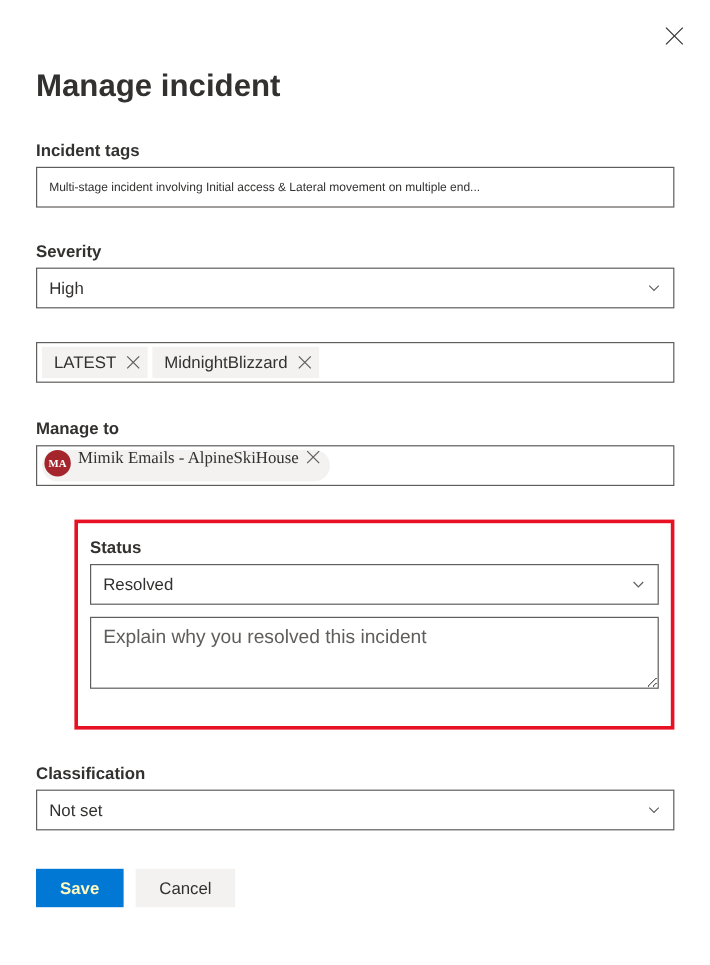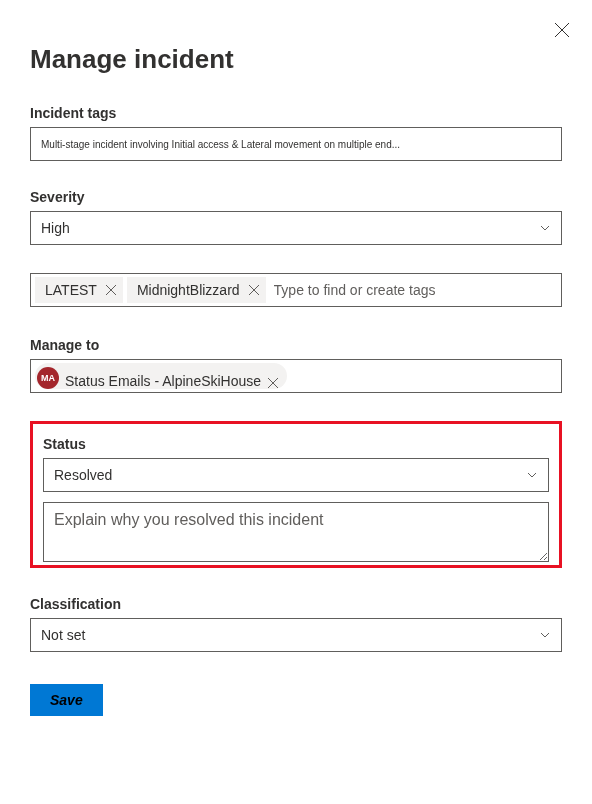--- a/index.html
+++ b/index.html
@@ -22,21 +22,21 @@
     top: 22px;
     right: 22px;
     width: 16px;
     height: 16px;
     cursor: pointer;
     color: #323130;
   }
   h1.title {
     font-size: 26px;
     font-weight: 700;
-    margin: 26px 0 30px 0;
+    margin: 38px 0 30px 0;
   }
   .field-label {
     font-weight: 600;
     font-size: 14px;
     margin-bottom: 6px;
     display: block;
   }
   .text-input {
     width: 100%;
     height: 34px;
@@ -114,45 +114,47 @@
     width: 100%;
     min-height: 34px;
     border: 1px solid #605e5c;
     display: flex;
     align-items: center;
     gap: 0;
     padding: 2px 4px;
   }
   .persona-chip {
     display: inline-flex;
-    align-items: flex-end;
+    align-items: flex-start;
     background: #f3f2f1;
     border-radius: 14px;
     height: 26px;
     padding: 0 8px 0 2px;
     gap: 6px;
     font-size: 14px;
+    font-family: Liberation Serif, serif;
   }
   .avatar {
     width: 22px;
     height: 22px;
     border-radius: 50%;
     background: #a4262c;
     color: #fff;
     font-size: 9px;
     font-weight: 600;
     display: inline-flex;
     align-items: center;
     justify-content: center;
   }
 
   .highlight-box {
     border: 3px solid #e81123;
-    padding: 12px 10px 0 10px;
+    padding: 12px 10px 28px 10px;
     margin-bottom: 28px;
+    margin-left: 32px;
   }
   .highlight-box .field-label { margin-bottom: 6px; }
   .explain-area {
     width: 100%;
     height: 60px;
     border: 1px solid #605e5c;
     padding: 8px 10px;
     font-size: 16px;
     font-family: inherit;
     resize: both;
@@ -169,23 +171,22 @@
   .btn {
     height: 32px;
     padding: 0 20px;
     font-size: 14px;
     font-family: inherit;
     border: none;
     cursor: pointer;
   }
   .btn-primary {
     background: #0078d4;
-    color: #000000;
+    color: #fef9c3;
     font-weight: 600;
-    font-style: italic;
   }
   .btn-secondary {
     background: #f3f2f1;
     color: #323130;
   }
 </style>
 </head>
 <body>
 
 <div class="panel">
@@ -227,30 +228,29 @@
       </span>
       <span class="tag">
         <span>MidnightBlizzard</span>
         <span class="tag-remove">
           <svg viewBox="0 0 12 12">
             <line x1="1" y1="1" x2="11" y2="11" stroke="currentColor" stroke-width="1"></line>
             <line x1="11" y1="1" x2="1" y2="11" stroke="currentColor" stroke-width="1"></line>
           </svg>
         </span>
       </span>
-      <input class="tags-input" placeholder="Type to find or create tags" style="">
     </div>
   </div>
 
   <div class="field-group">
     <label class="field-label">Manage to</label>
     <div class="assign-box">
       <span class="persona-chip">
         <span class="avatar">MA</span>
-        <span>Status Emails - AlpineSkiHouse</span>
+        <span>Mimik Emails - AlpineSkiHouse</span>
         <span class="tag-remove">
           <svg viewBox="0 0 12 12">
             <line x1="1" y1="1" x2="11" y2="11" stroke="currentColor" stroke-width="1"></line>
             <line x1="11" y1="1" x2="1" y2="11" stroke="currentColor" stroke-width="1"></line>
           </svg>
         </span>
       </span>
     </div>
   </div>
 
@@ -270,15 +270,16 @@
     <div class="select-box">
       <span>Not set</span>
       <svg class="chevron" viewBox="0 0 12 12">
         <polyline points="2,4 6,8 10,4" fill="none" stroke="#605e5c" stroke-width="1"></polyline>
       </svg>
     </div>
   </div>
 
   <div class="footer">
     <button class="btn btn-primary">Save</button>
+    <button class="btn btn-secondary">Cancel</button>
   </div>
 
 </div>
 
 </body></html>

